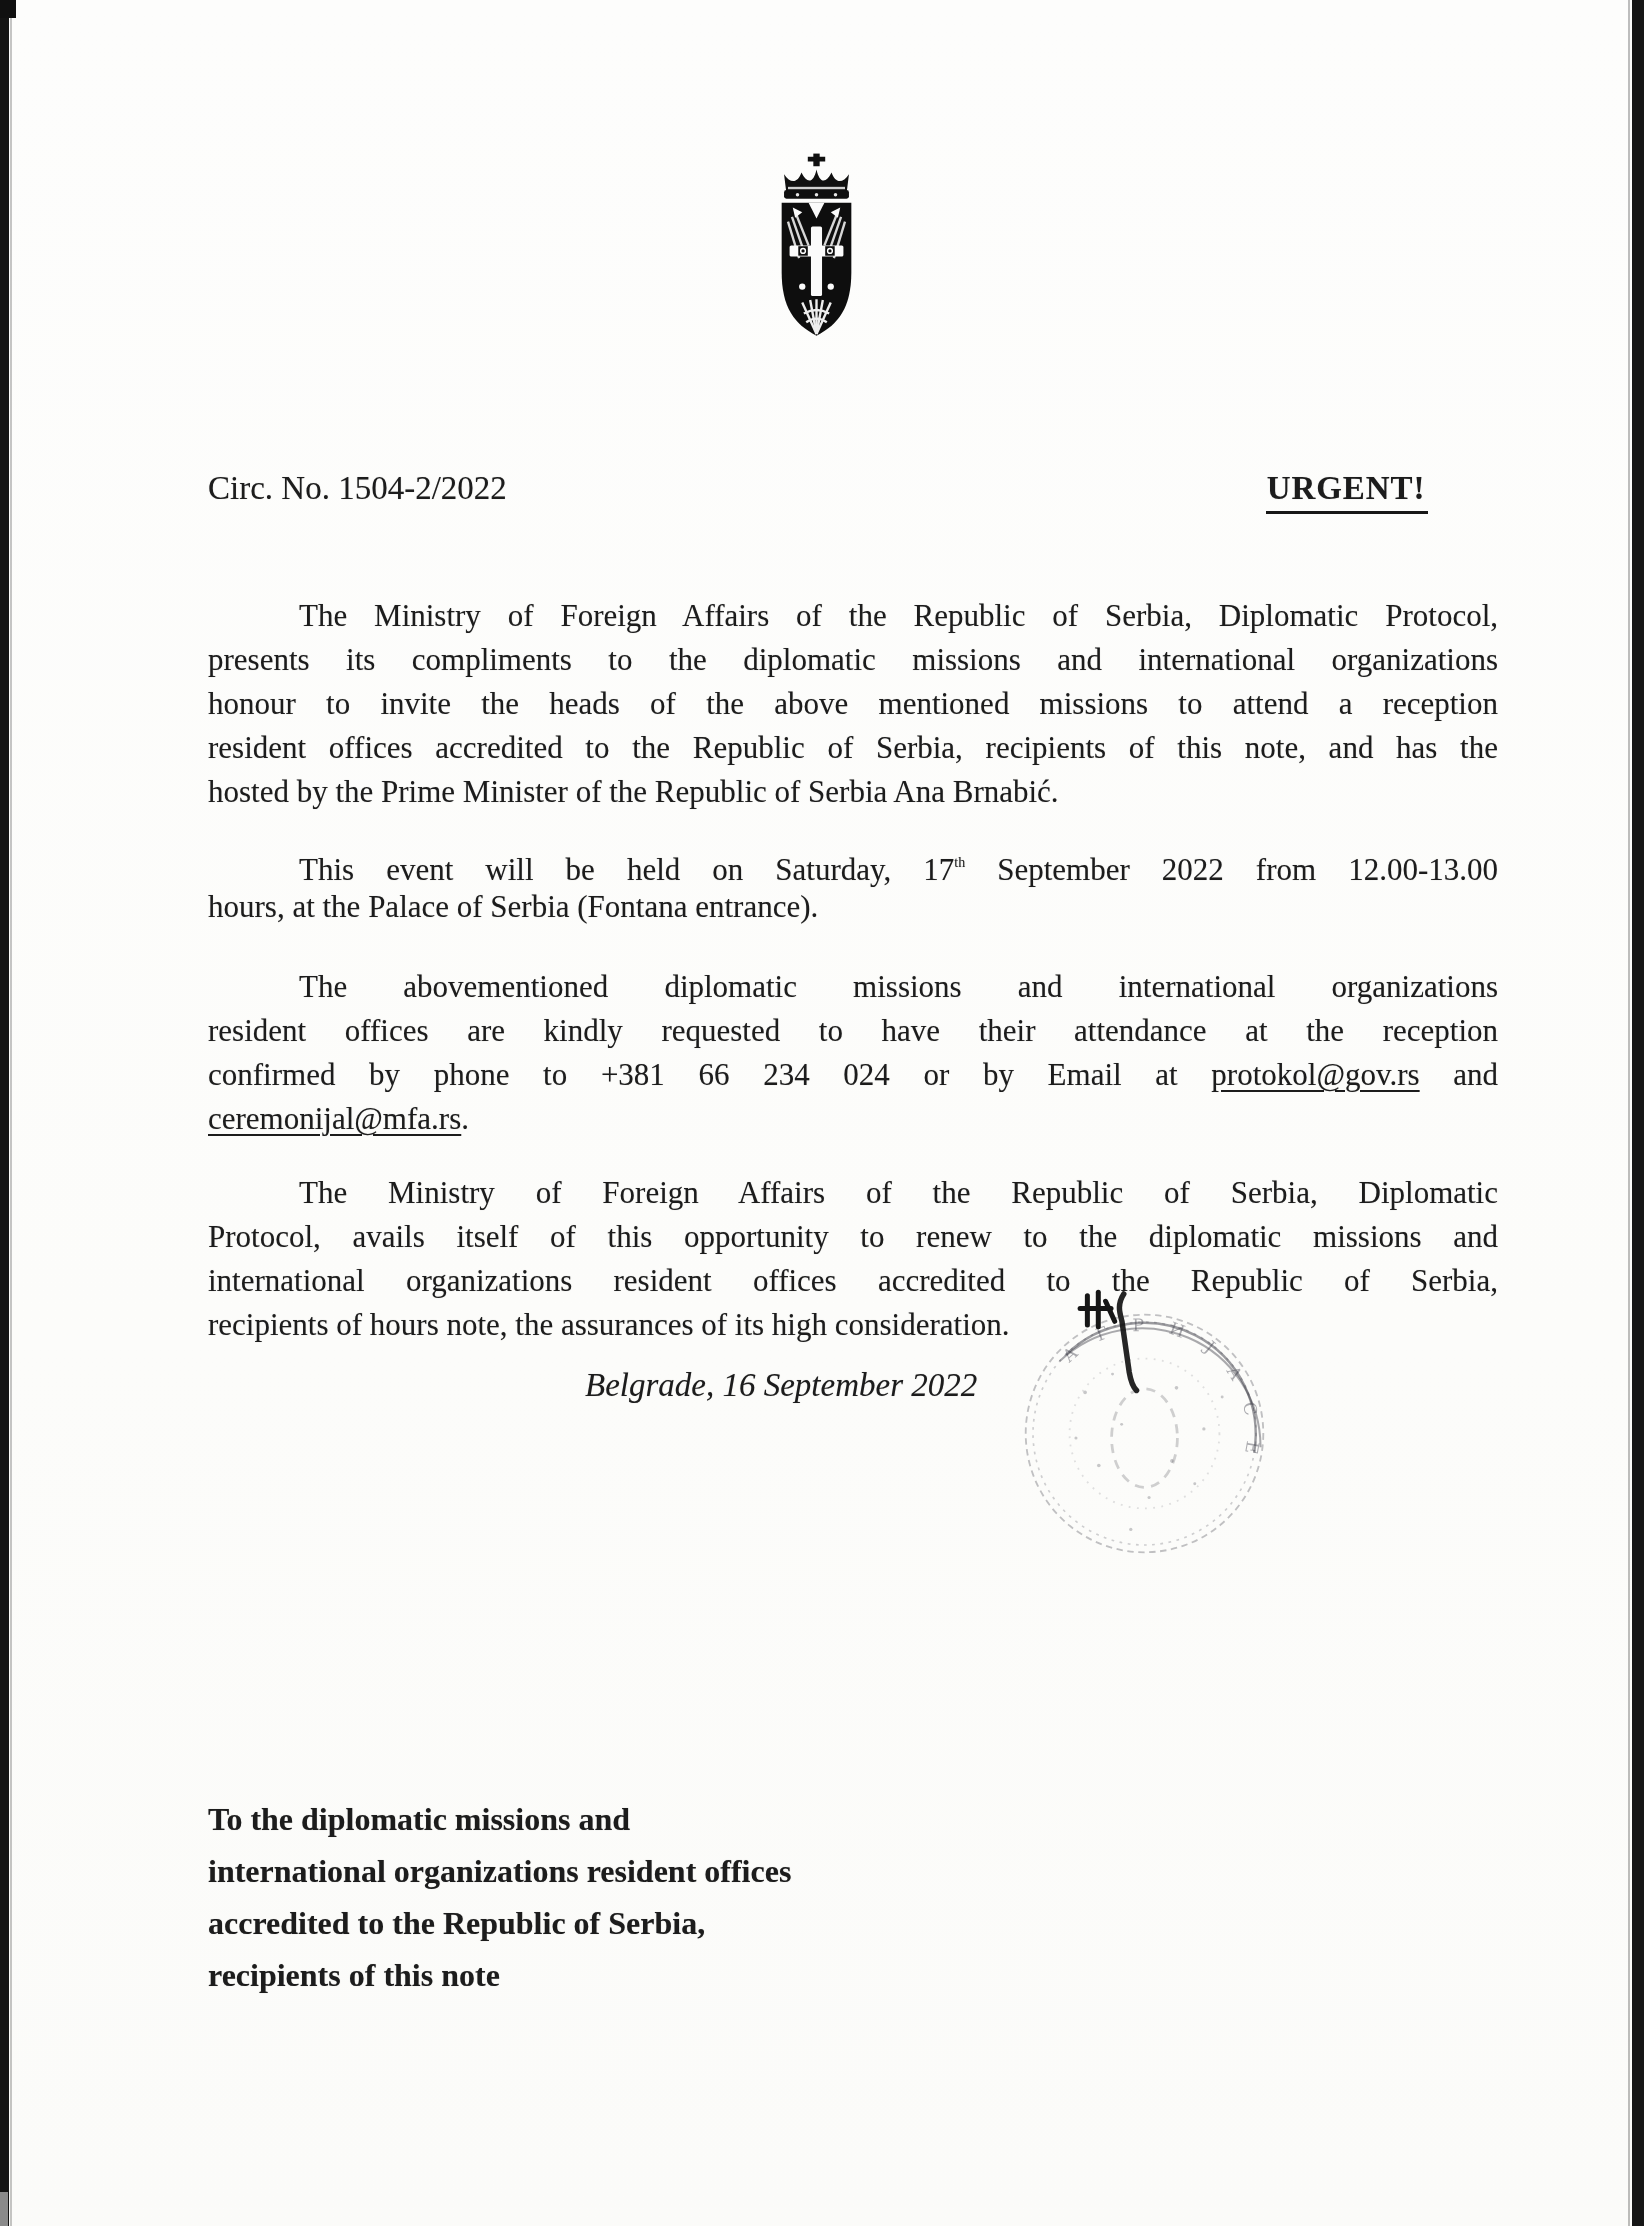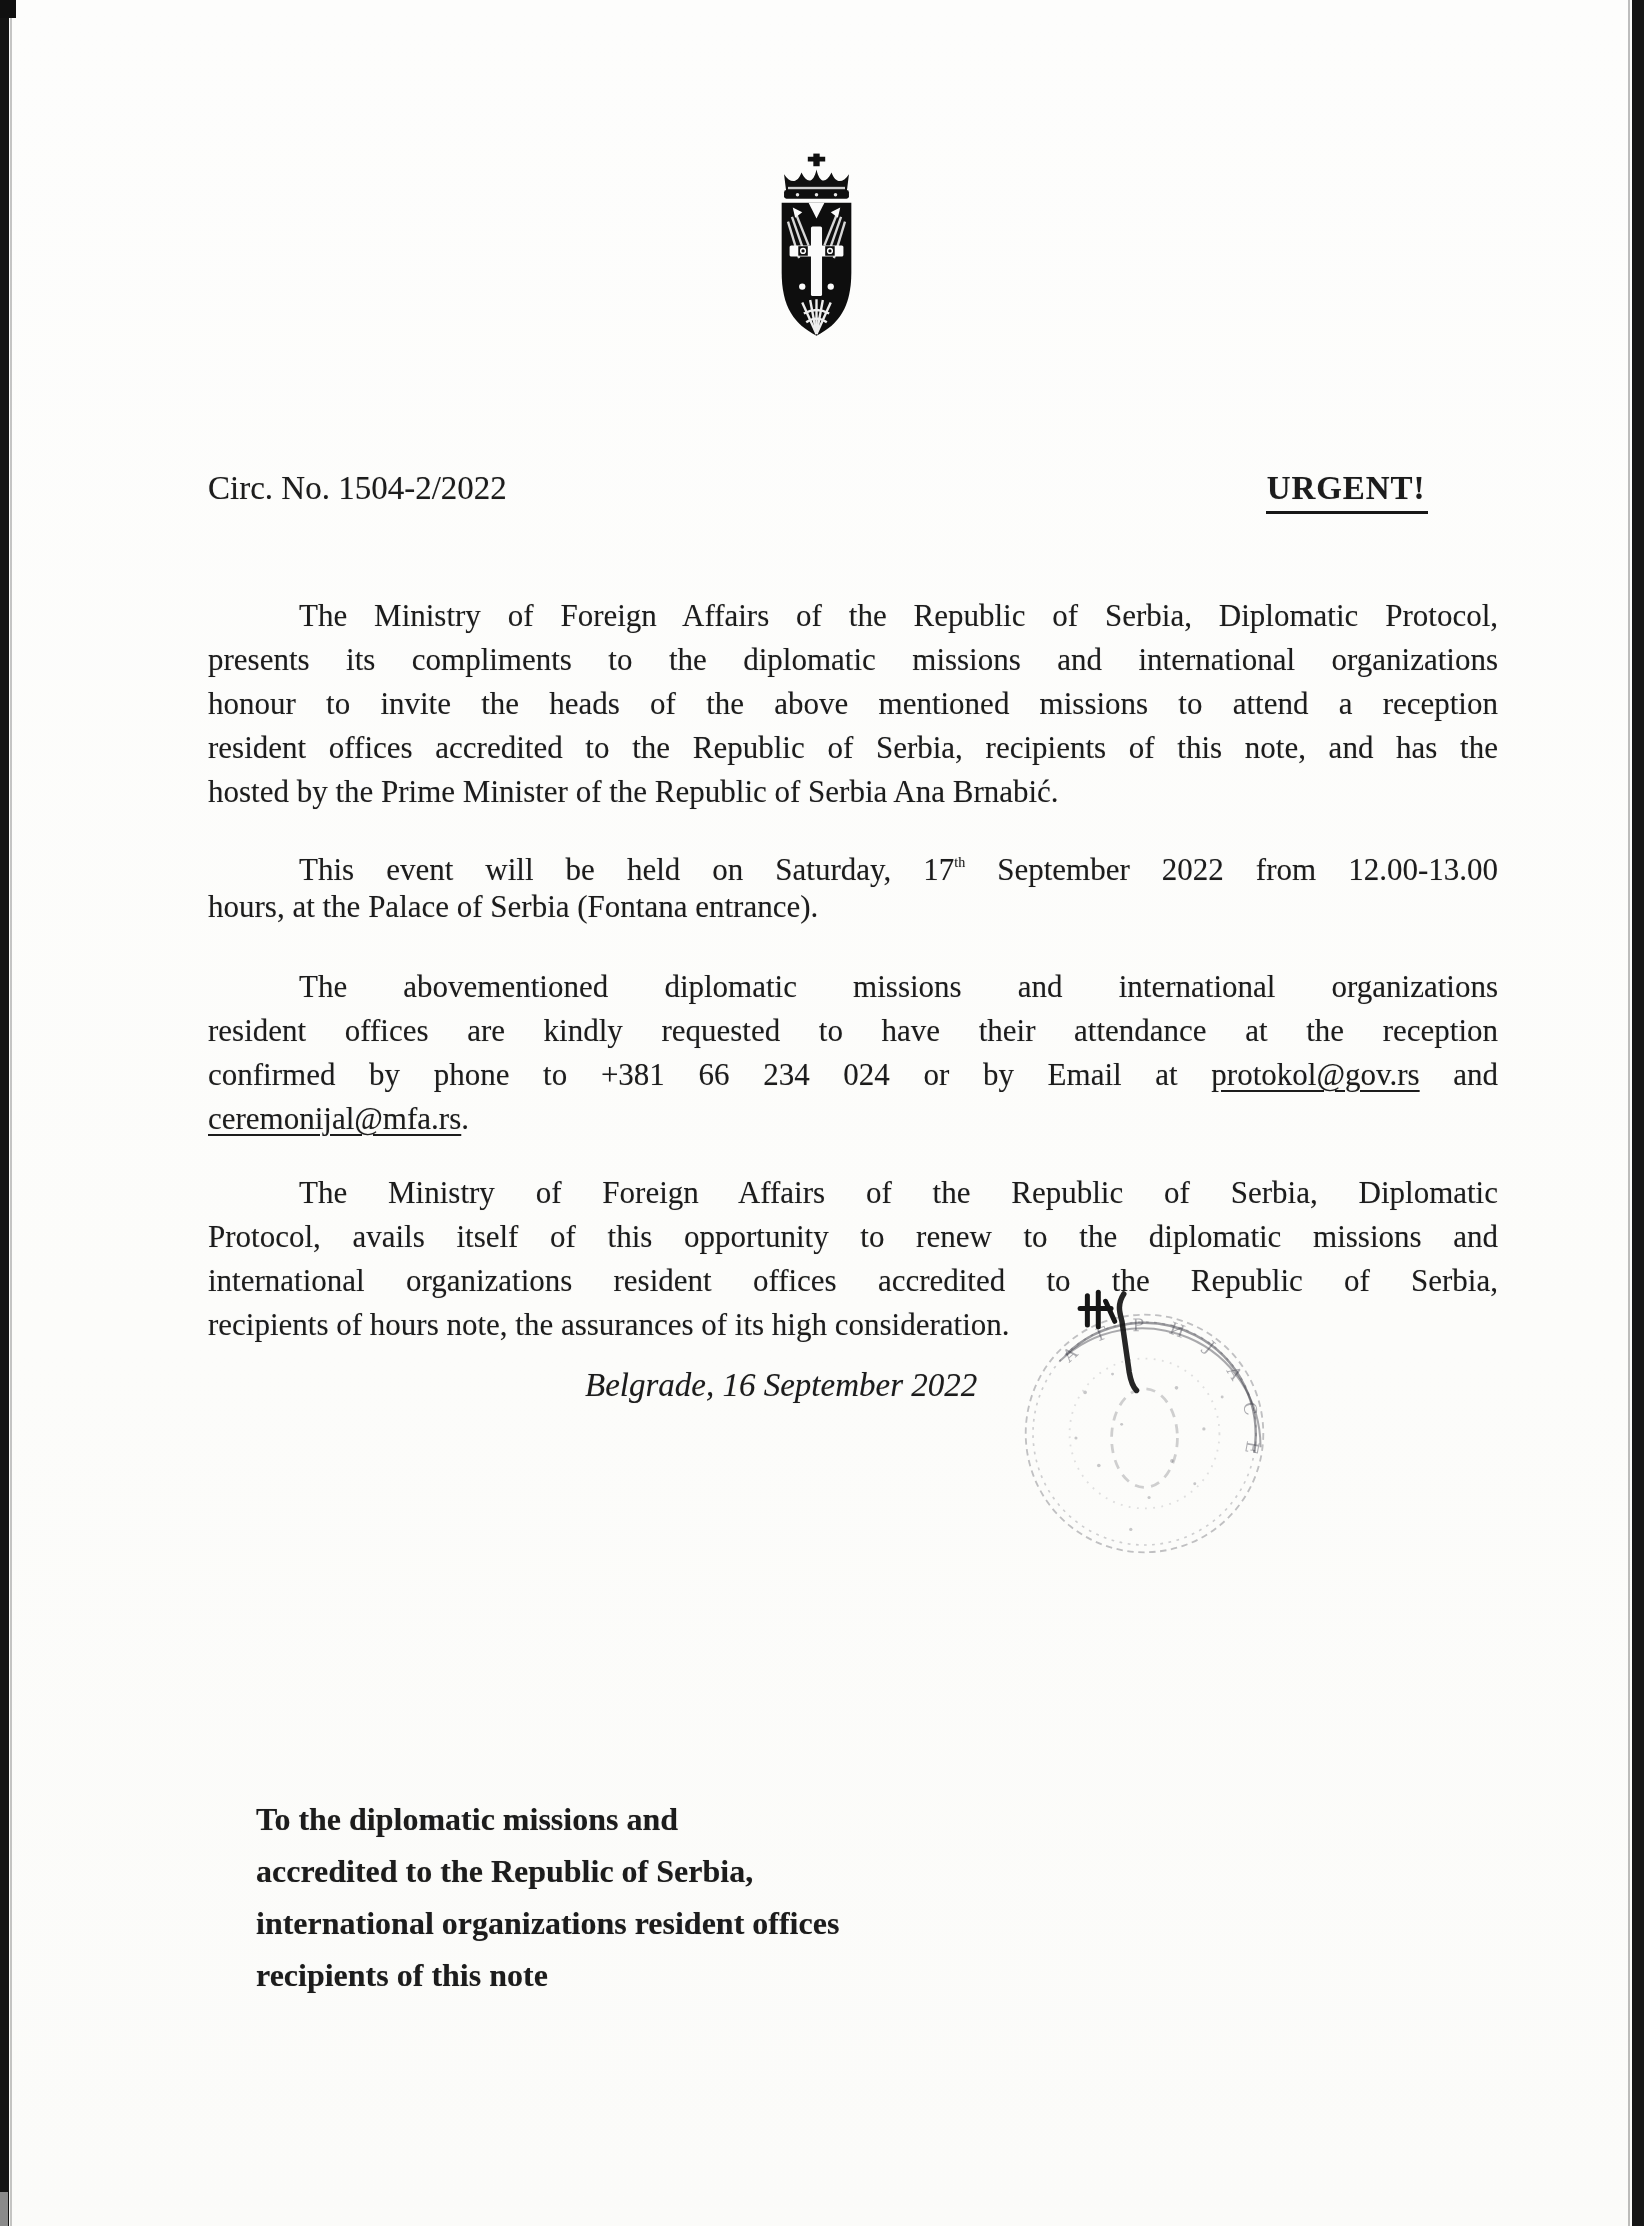--- a/index.html
+++ b/index.html
@@ -35,21 +35,21 @@
   .line.last{text-align:justify;text-align-last:left;}
   .line.indent{text-indent:91px;}
   .p1{top:594px;} .p2{top:841px;} .p3{top:965px;} .p4{top:1171px;}
   .sup{font-size:14px;vertical-align:12.8px;}
   .email{text-decoration:underline;text-decoration-thickness:2.3px;text-underline-offset:4.6px;}
   .dateline{position:absolute;left:585px;top:1367px;font-size:33px;font-style:italic;}
   
   .stamp{position:absolute;left:1012px;top:1301px;width:265px;height:265px;}
   .sigmark{position:absolute;left:1071px;top:1281px;width:91px;height:137px;}
   
-  .footer{position:absolute;left:208px;top:1793px;font-size:32px;line-height:52px;font-weight:bold;margin-left:48px;}
+  .footer{position:absolute;left:208px;top:1793px;font-size:32px;line-height:52px;font-weight:bold;}
 </style>
 </head>
 <body>
 
 <div class="page">
 
   <div class="edge-left"></div>
   <div class="edge-left-line"></div>
   <div class="edge-left-blob"></div>
   <div class="edge-left-notch"></div>
@@ -174,19 +174,19 @@
         <path d="M18 16 V48"></path>
         <path d="M30 12 V50"></path>
         <path d="M38 22 L48 44"></path>
       </g>
       <path d="M58 14 C50 26 54 36 56 44 L64 100 C66 112 70 118 72 120" stroke="#141414" stroke-width="6" stroke-linecap="round" fill="none" opacity=".92"></path>
     </svg>
   </div>
 
   <div class="footer ink">
     <div>To the diplomatic missions and</div>
+    <div>international organizations resident offices</div>
     <div>accredited to the Republic of Serbia,</div>
-    <div>international organizations resident offices</div>
     <div>recipients of this note</div>
   </div>
 
 </div>
 
 
 </body></html>

